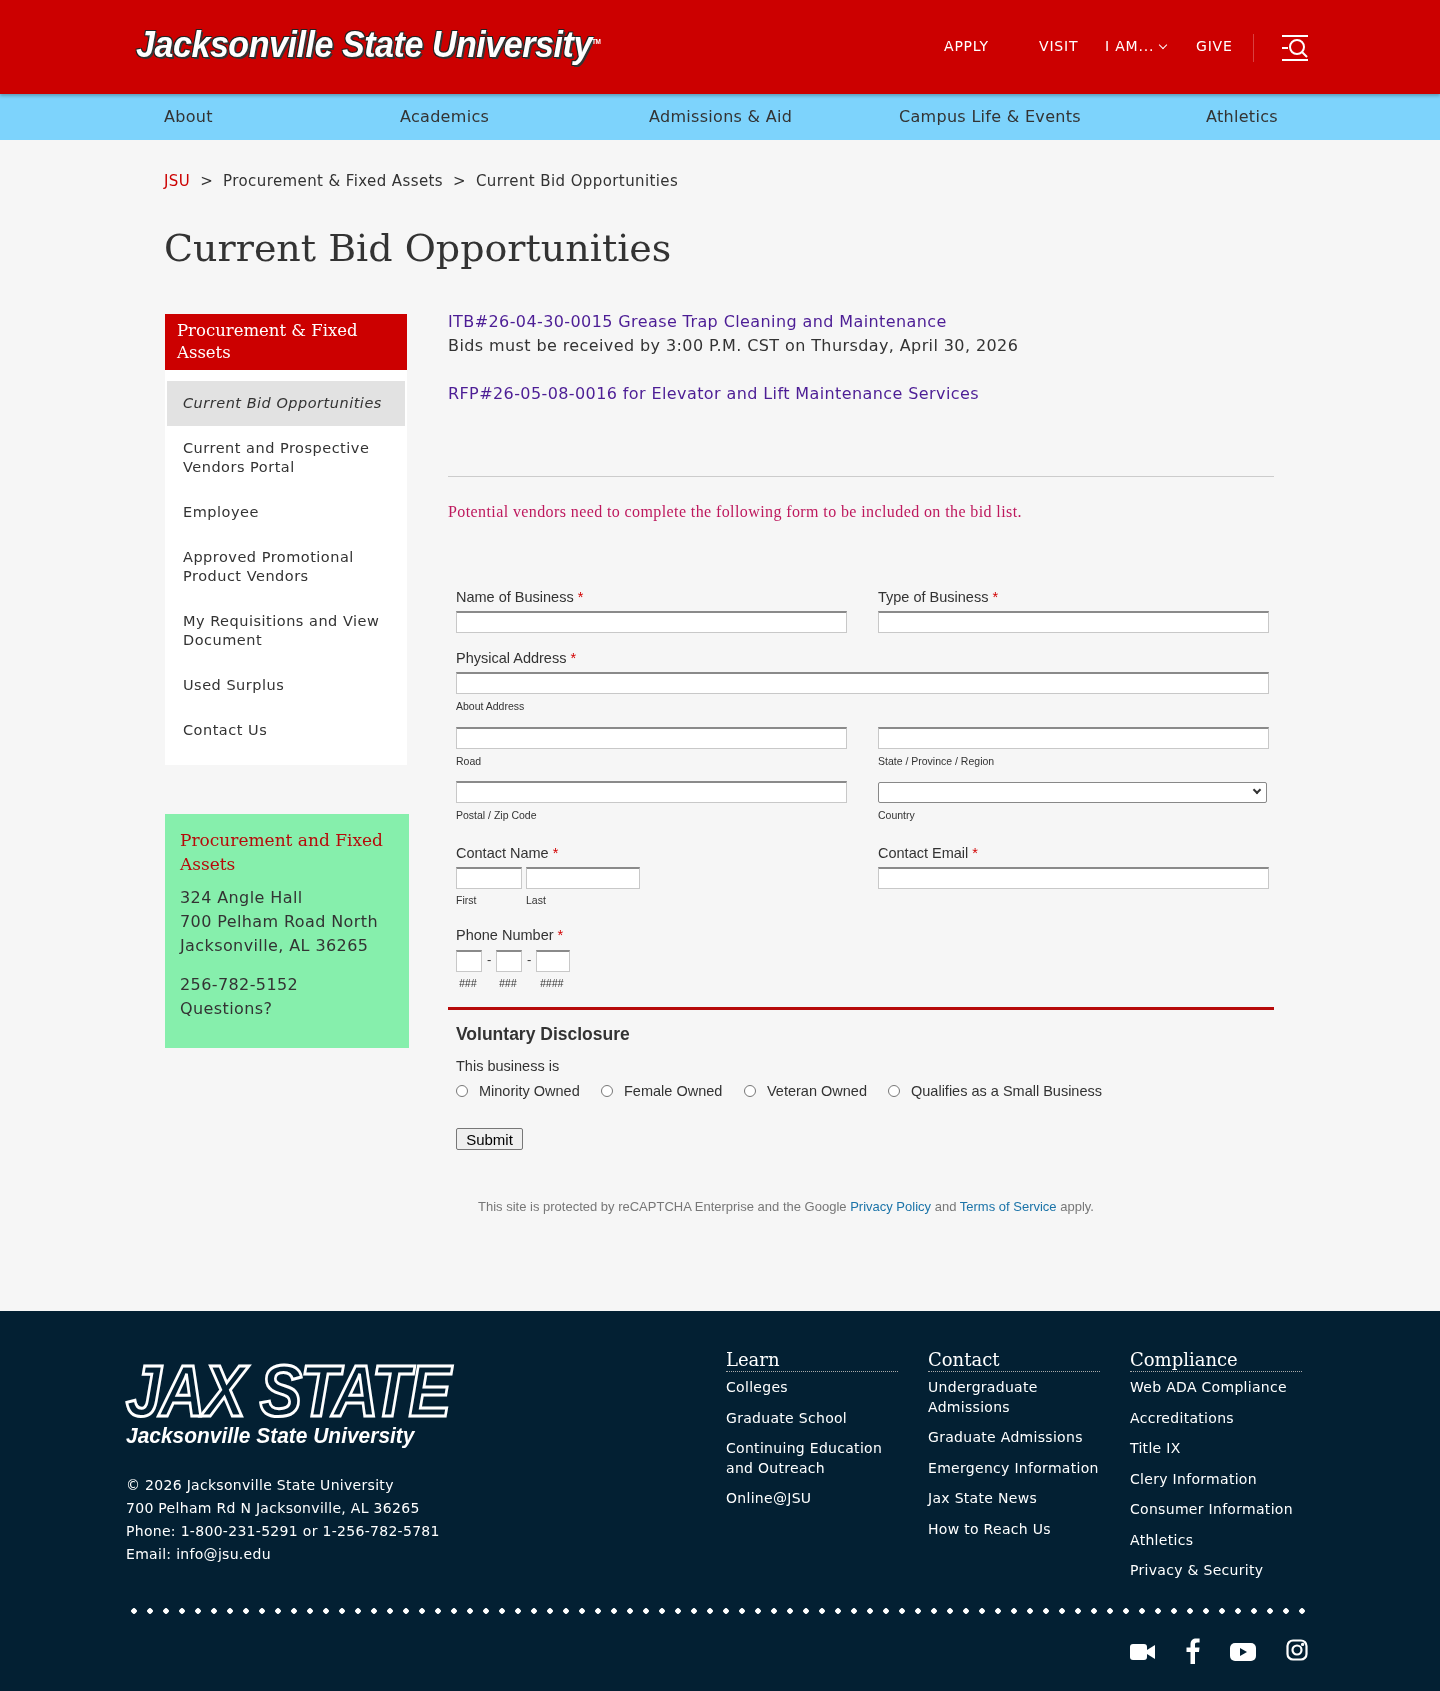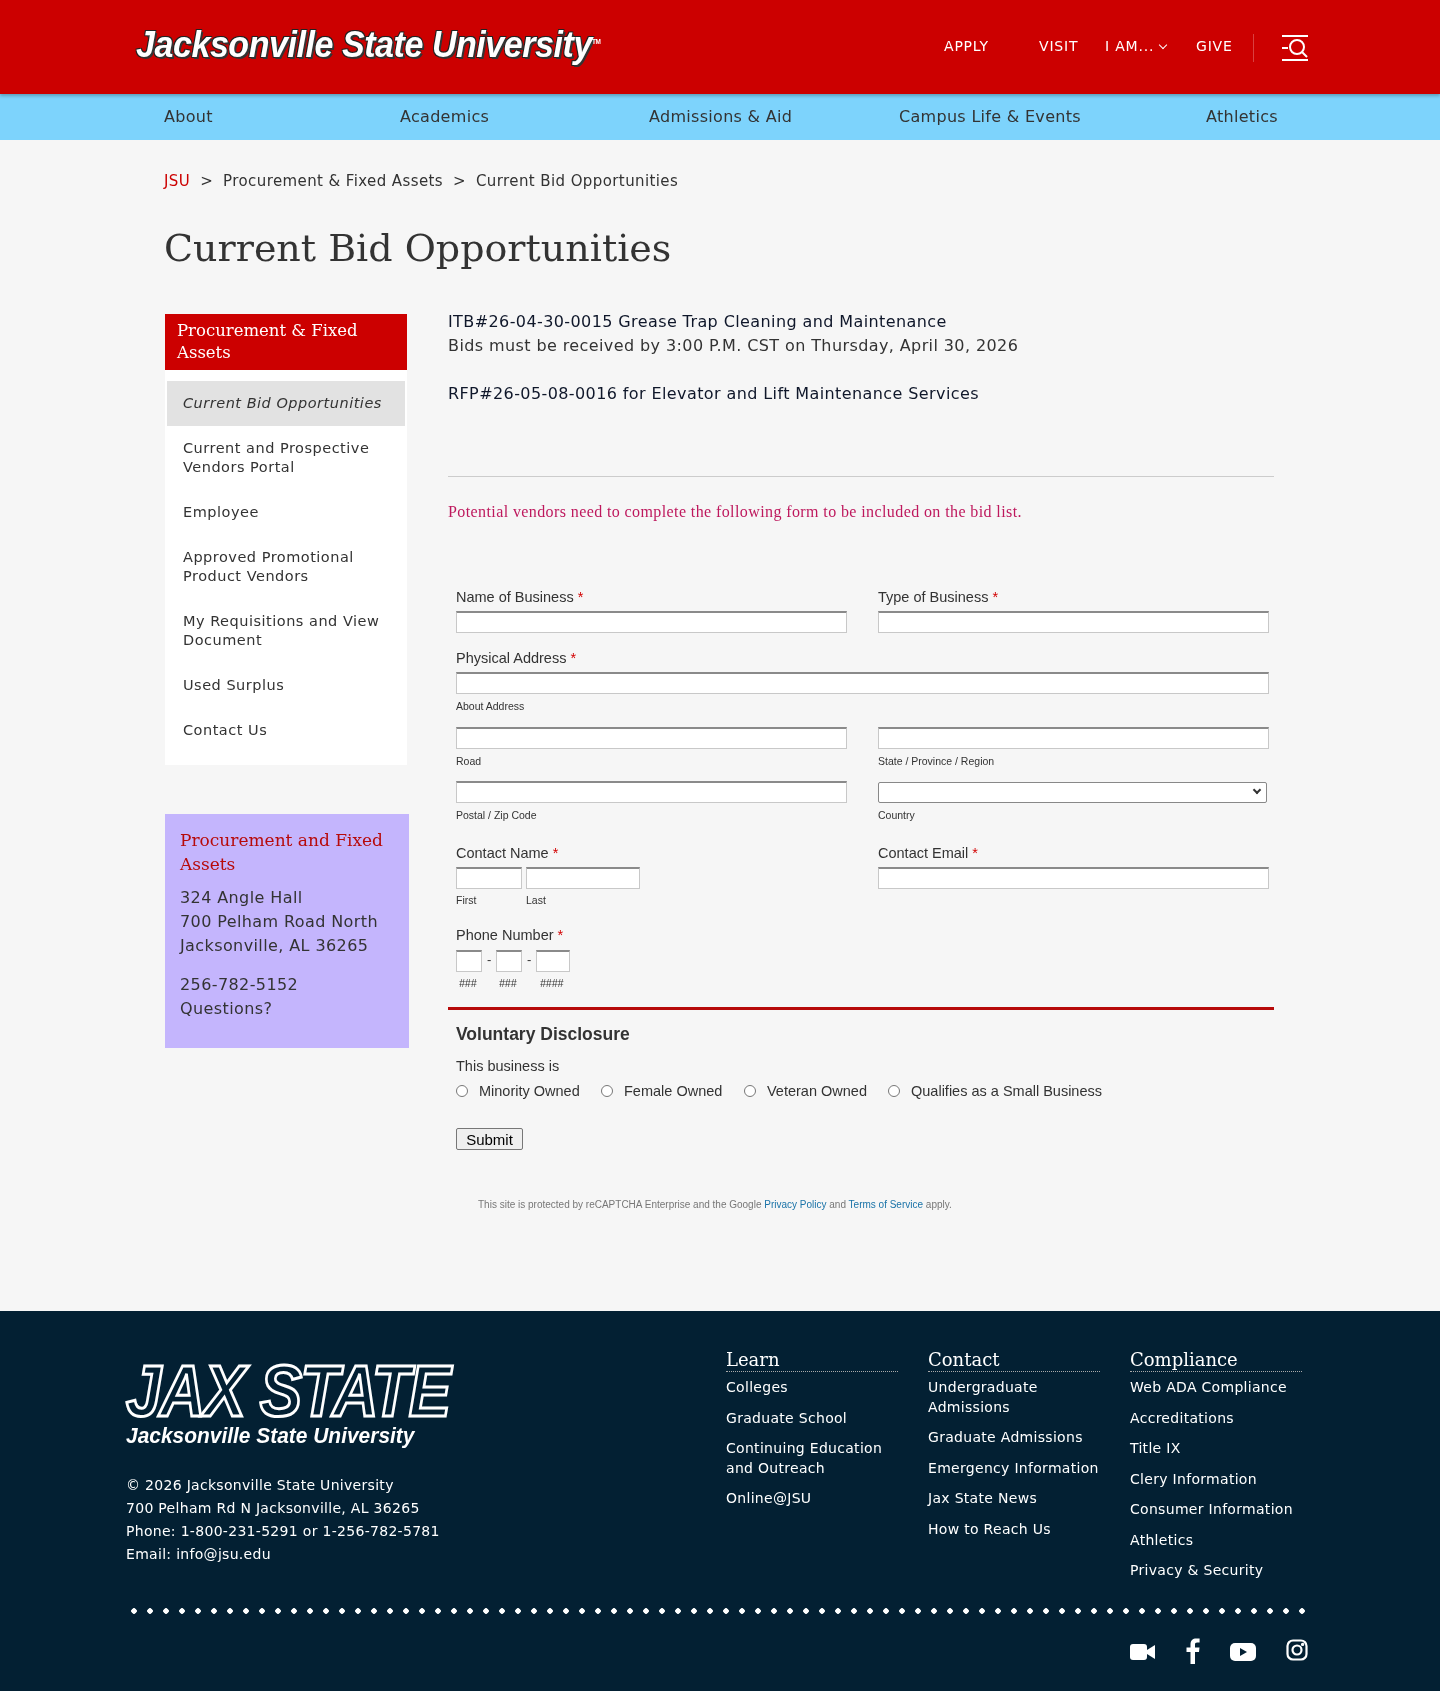--- a/index.html
+++ b/index.html
@@ -26,47 +26,47 @@
   .breadcrumb .sep { margin: 0 10px; }
   .page-title { position: absolute; top: 226px; left: 164px; font-family: "DejaVu Serif", serif; font-size: 38px; color: #333; font-weight: normal; }
 
   
   .sidenav { position: absolute; left: 165px; top: 314px; width: 242px; background: #fff; padding-bottom: 12px; }
   .sidenav-head { background: #cc0000; color: #fff; font-family: "DejaVu Serif", serif; font-size: 16.5px; line-height: 22px; padding: 6px 12px 6px 12px; height: 56px; }
   .sidenav-list { margin-top: 11px; }
   .sidenav-item { display: block; padding: 13px 16px; font-size: 14.5px; line-height: 19px; color: #333; letter-spacing: 0.5px; text-decoration: none; margin: 0 2px; }
   .sidenav-item.active { background: #e2e2e2; font-style: italic; }
 
-  .contact-card { position: absolute; left: 165px; top: 814px; width: 244px; height: 234px; background: #c4b5fd; padding: 14px 15px; }
+  .contact-card { position: absolute; left: 165px; top: 814px; width: 244px; height: 234px; background: #86efac; padding: 14px 15px; }
   .contact-card h3 { font-family: "DejaVu Serif", serif; font-size: 17px; font-weight: normal; color: #b70a0a; line-height: 24px; margin-bottom: 10px; }
   .contact-card p { font-size: 16px; line-height: 24px; color: #333; letter-spacing: 0.4px; }
   .contact-card .phone { margin-top: 15px; }
 
   
   .content { position: absolute; left: 448px; top: 310px; width: 826px; }
   .bid { margin-bottom: 24px; font-size: 16px; line-height: 24px; letter-spacing: 0.4px; color: #333; }
-  .bid a { display: block; color: #0f172a; }
+  .bid a { display: block; color: #4c1d95; }
   .hr { position: absolute; left: 448px; top: 476px; width: 826px; height: 1px; background: #ccc; }
   .intro { position: absolute; left: 448px; top: 503px; font-size: 16px; letter-spacing: 0.4px; color: #be185d; font-family: Liberation Serif, serif; }
 
   
   .form { position: absolute; left: 456px; top: 0; width: 812px; font-family: "Liberation Sans", sans-serif; }
   .lbl { position: absolute; font-size: 14.5px; color: #333; white-space: nowrap; }
   .req { color: #d20000; }
   .sub { position: absolute; font-size: 10.5px; color: #333; white-space: nowrap; }
   .inp { position: absolute; height: 22px; background: #fff; border: 1px solid #c8c8c8; border-top: 2px solid #8a8a8a; }
   .sel { position: absolute; height: 21px; background: #fff; border: 1px solid #888; border-radius: 2px; }
   .sel .chev { position: absolute; right: 6px; top: 4px; width: 6px; height: 6px; border-right: 2px solid #333; border-bottom: 2px solid #333; transform: rotate(45deg); }
   .dash { position: absolute; font-size: 13px; color: #333; }
   .redline { position: absolute; left: 448px; top: 1007px; width: 826px; height: 3px; background: #b70a0a; }
   .vd-title { position: absolute; font-size: 17.5px; font-weight: bold; color: #333; }
   .radio { position: absolute; width: 12px; height: 12px; border: 1px solid #777; border-radius: 50%; background: #fff; }
   .rlbl { position: absolute; font-size: 14.5px; color: #333; white-space: nowrap; }
   .submit { position: absolute; left: 456px; top: 1128px; width: 67px; height: 22px; font-family: "Liberation Sans", sans-serif; font-size: 15px; color: #000; background: #efefef; border: 1px solid #777; border-radius: 2px; }
-  .captcha { position: absolute; left: 478px; top: 1199px; font-family: "Liberation Sans", sans-serif; font-size: 10px; color: #777; white-space: nowrap; }
+  .captcha { position: absolute; left: 478px; top: 1199px; font-family: "Liberation Sans", sans-serif; font-size: 13px; color: #777; white-space: nowrap; }
   .captcha a { color: #1a73a8; }
 
   
   footer { position: absolute; left: 0; top: 1311px; width: 1440px; height: 380px; background: #032033; color: #fff; }
   .jax-logo { position: absolute; left: 126px; top: 46px; }
   .jax-big { font-family: "Liberation Sans", sans-serif; font-style: italic; font-weight: bold; font-size: 72px; line-height: 68px; color: #032033; -webkit-text-stroke: 3px #fff; letter-spacing: -2px; transform: scaleX(0.88); transform-origin: left; white-space: nowrap; }
   .jax-small { font-family: "Liberation Sans", sans-serif; font-style: italic; font-weight: bold; font-size: 22.5px; color: #fff; white-space: nowrap; transform: scaleX(0.93); transform-origin: left; margin-top: -2px; }
   .foot-info { position: absolute; left: 126px; top: 163px; font-size: 14px; line-height: 23px; letter-spacing: 0.3px; }
   .foot-info a { color: #fff; }
   .fcol { position: absolute; top: 38px; width: 172px; }

